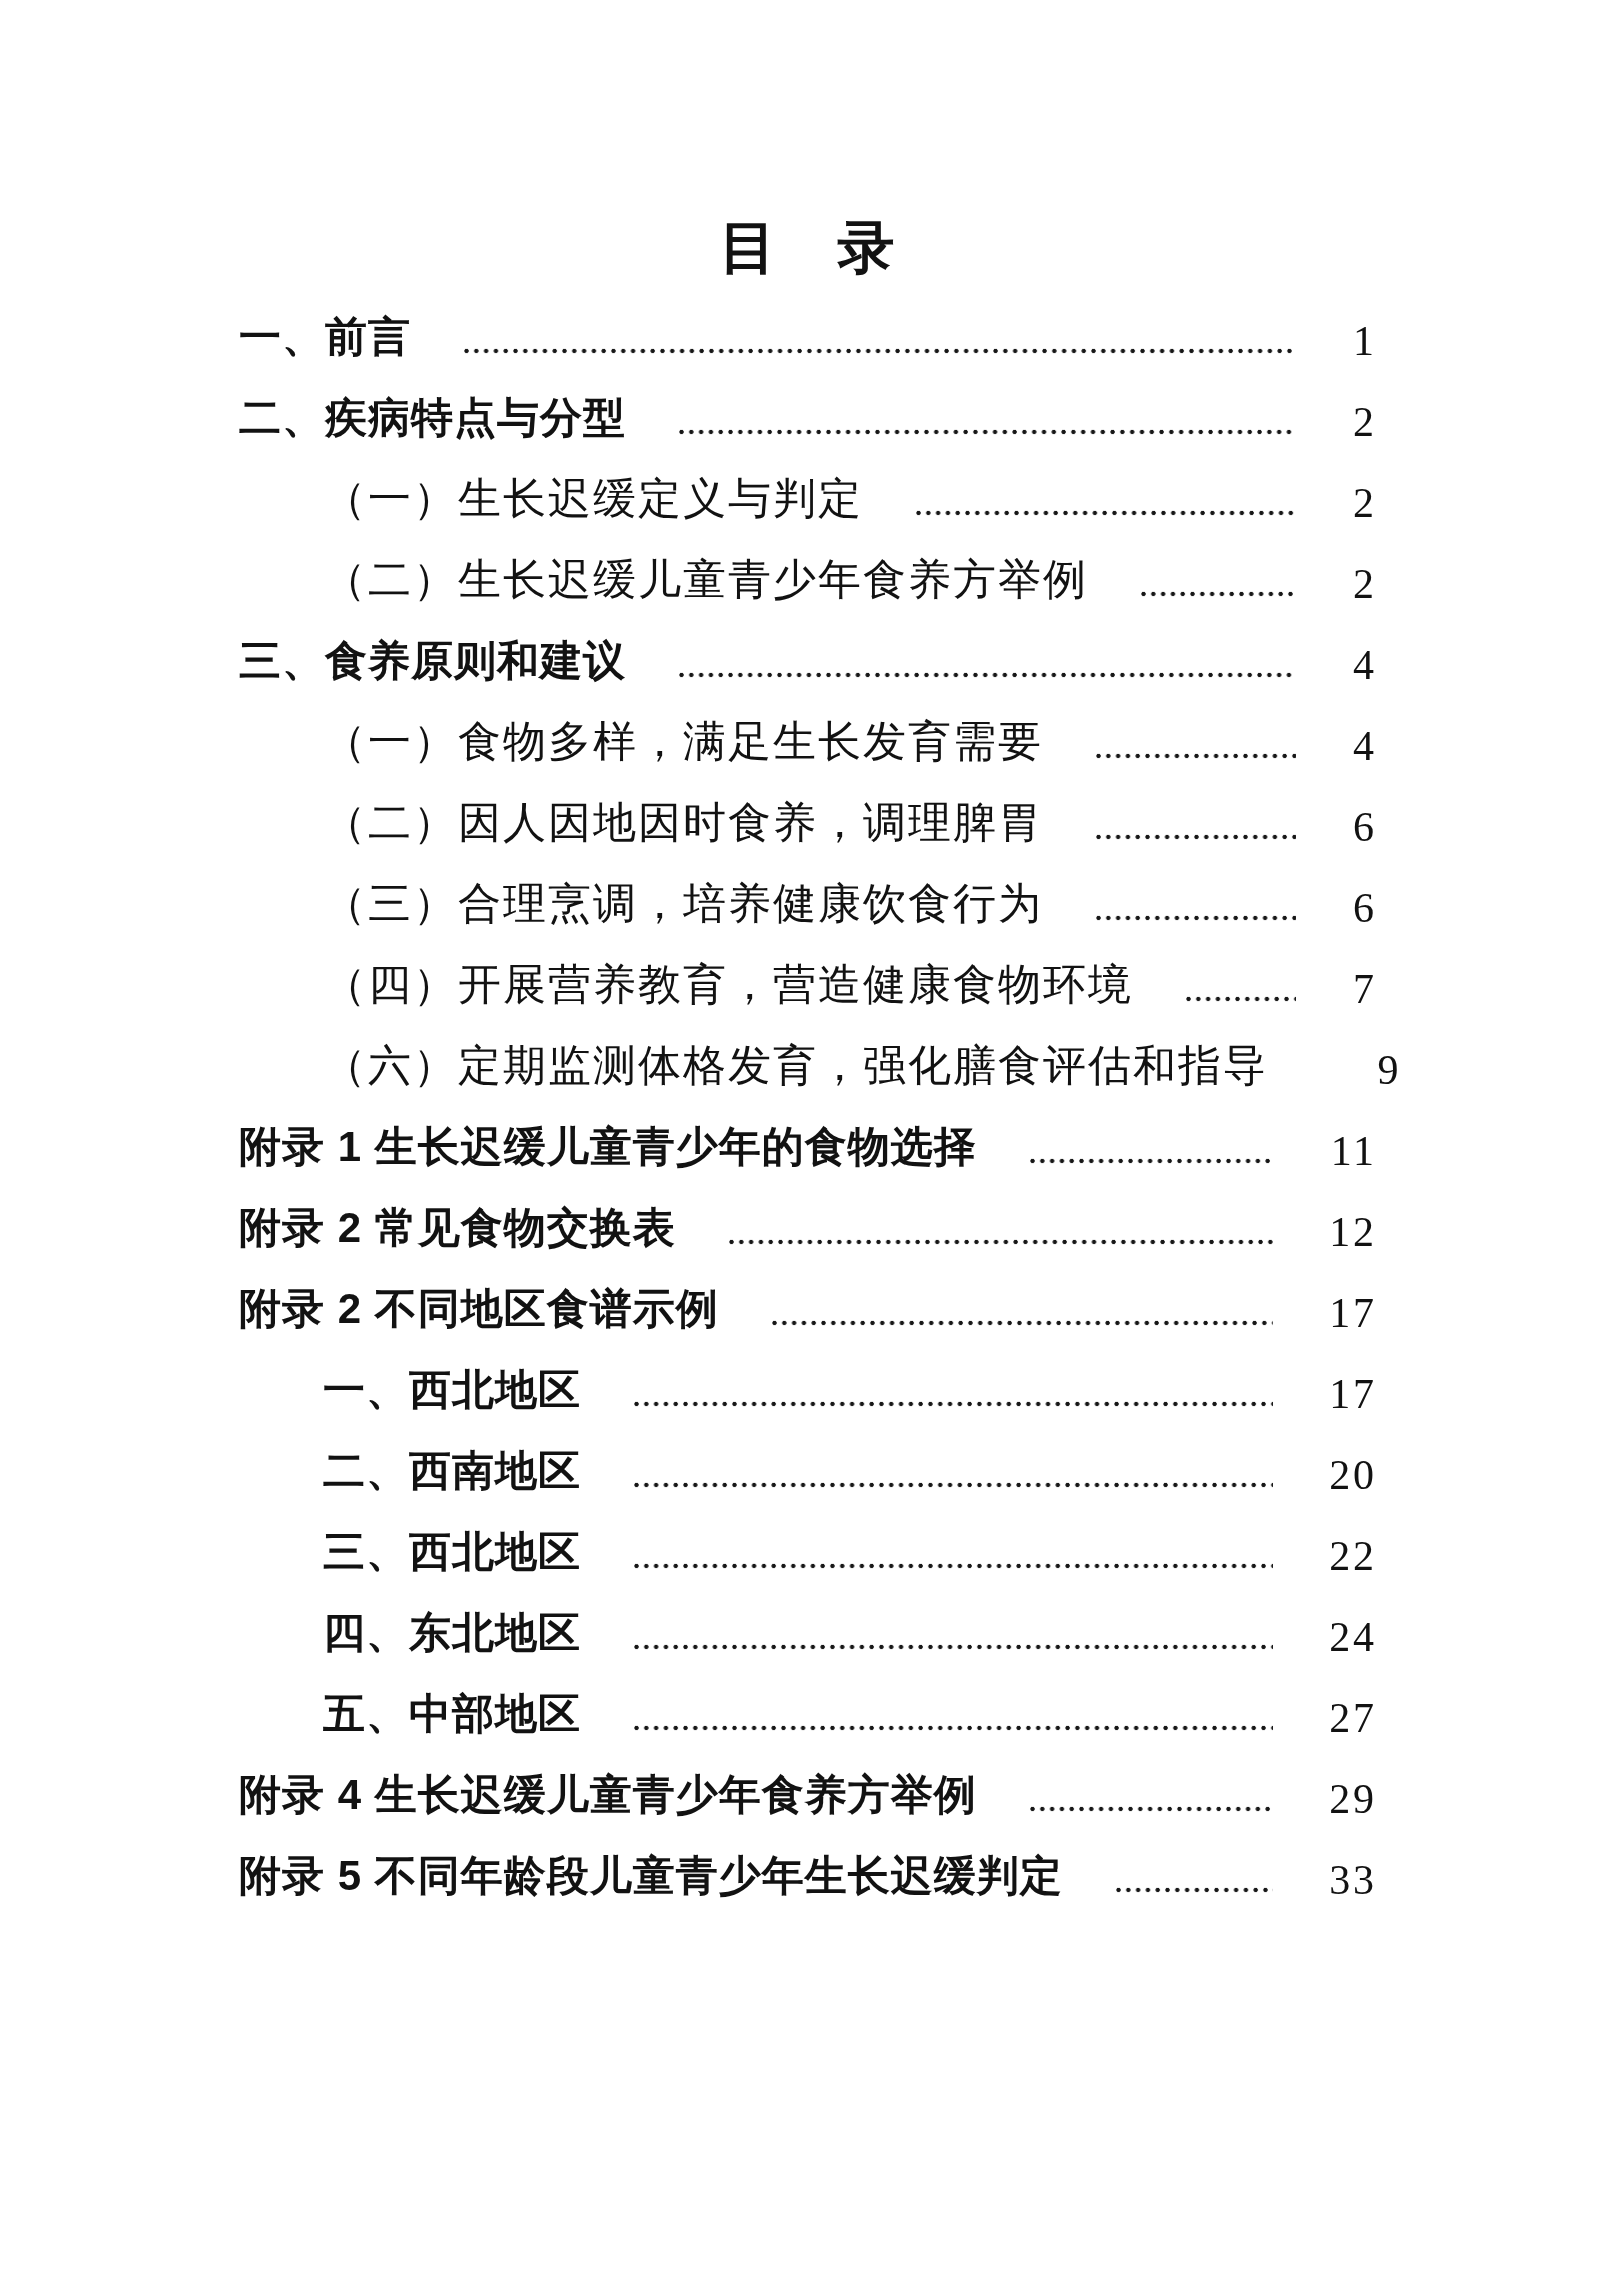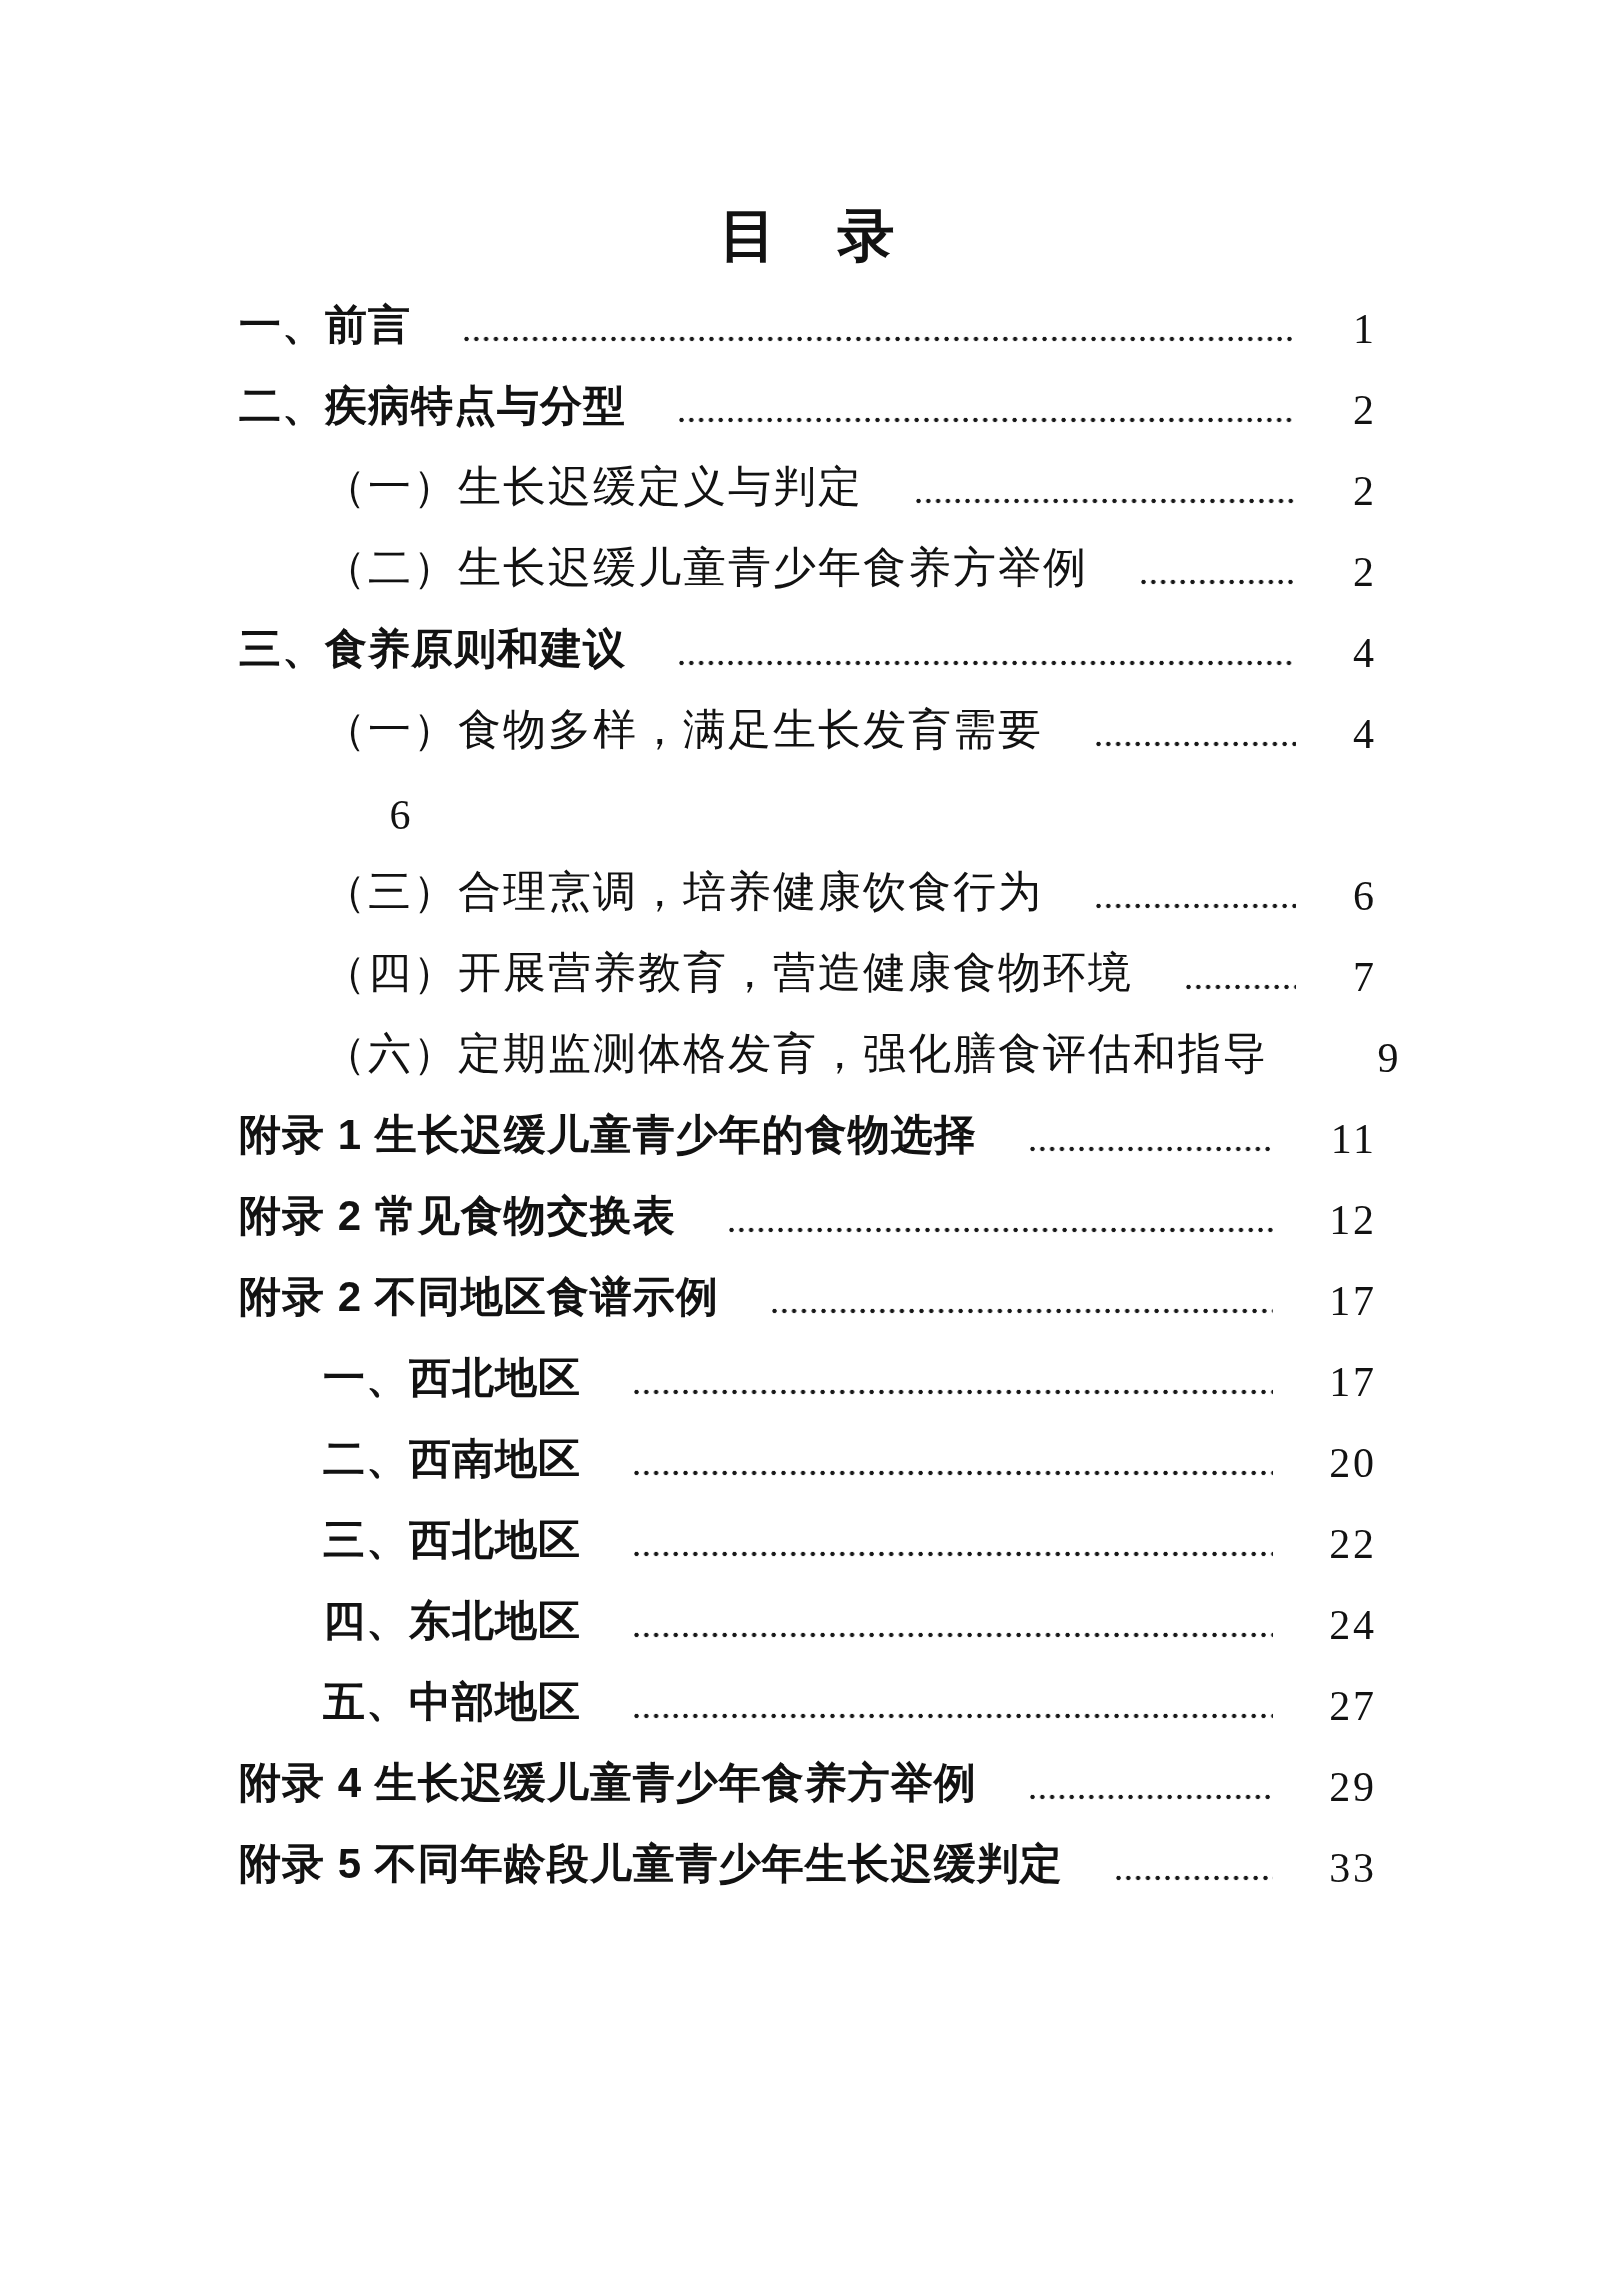--- a/index.html
+++ b/index.html
@@ -11,21 +11,21 @@
     font-family: "Liberation Serif", serif;
     color: #121212;
   }
   .page {
     position: absolute;
     left: 0; top: 0; right: 0; bottom: 0;
     padding: 203px 244px 0 239px;
     box-sizing: border-box;
   }
   .title {
-    margin: 4px;
+    margin: 16px;
     text-align: center;
     font-family: "Liberation Serif", serif;
     font-weight: 700;
     font-size: 57px;
     line-height: 1;
     letter-spacing: 2px;
     color: #121212;
   }
   .toc {
     margin-top: 18.6px;
@@ -105,20 +105,21 @@
     <span class="toc-label">三、食养原则和建议</span>
     <span class="toc-dots"></span>
     <span class="toc-page">4</span>
   </div>
       <div class="toc-row row-l2 kai">
     <span class="toc-label">（一）食物多样，满足生长发育需要</span>
     <span class="toc-dots"></span>
     <span class="toc-page">4</span>
   </div>
       <div class="toc-row row-l2 kai">
+    <span class="toc-label">（二）因人因地因时食养，调理脾胃</span>
     <span class="toc-dots"></span>
     <span class="toc-page">6</span>
   </div>
       <div class="toc-row row-l2 kai">
     <span class="toc-label">（三）合理烹调，培养健康饮食行为</span>
     <span class="toc-dots"></span>
     <span class="toc-page">6</span>
   </div>
       <div class="toc-row row-l2 kai">
     <span class="toc-label">（四）开展营养教育，营造健康食物环境</span>

